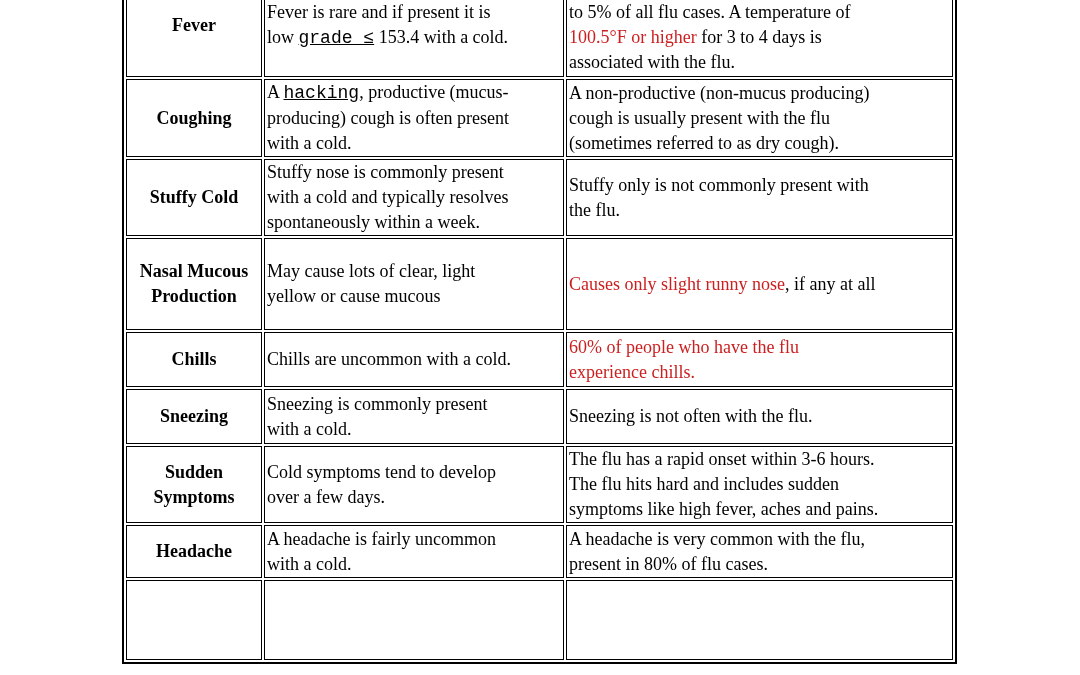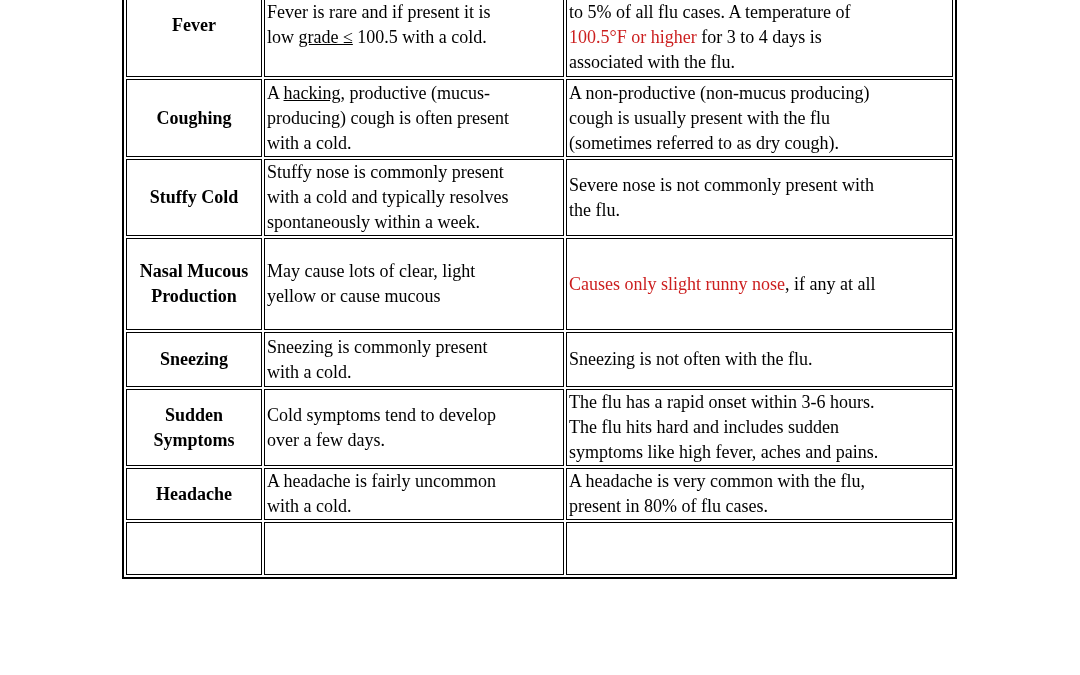--- a/index.html
+++ b/index.html
@@ -53,52 +53,57 @@
   tr:nth-child(5)  td { height: 55px; }
   tr:nth-child(6)  td { height: 55px; }
   tr:nth-child(7)  td { height: 52px; }
   tr:nth-child(8)  td { height: 53px; }
   tr:nth-child(9)  td { height: 80px; }
   tr:nth-child(10) td { height: 52px; }
   tr:nth-child(11) td { height: 45px; }
 
   .run.red { color: var(--highlight-red, #cc1f1f); }
   .run.bold { font-weight: normal; }
-  .run.underline { text-decoration: underline; }
+  .run.underline { text-decoration: underline; font-family: Liberation Mono, monospace; }
 </style>
 </head>
 <body>
 
 <div id="screen">
   <table class="symptom-table">
     <colgroup>
       <col style="width:136px">
       <col style="width:300px">
       <col style="width:387px">
     </colgroup>
     <tbody>
         <tr>
           <td class="cell-symptom"><span class="run">Fever</span></td>
-          <td class="cell-cold"><span class="run">Fever is rare and if present it is</span><br><span class="run">low </span><span class="run underline">grade ≤</span><span class="run"> 100.5 with a cold.</span></td>
+          <td class="cell-cold"><span class="run">Fever is rare and if present it is</span><br><span class="run">low </span><span class="run underline">grade ≤</span><span class="run"> 153.4 with a cold.</span></td>
           <td class="cell-flu"><br><span class="run">to 5% of all flu cases. A temperature of</span><br><span class="run red bold">100.5°F or higher</span><span class="run"> for 3 to 4 days is</span><br><span class="run">associated with the flu.</span></td>
         </tr>
         <tr>
           <td class="cell-symptom"><span class="run">Coughing</span></td>
           <td class="cell-cold"><span class="run">A </span><span class="run underline">hacking</span><span class="run">, productive (mucus-</span><br><span class="run">producing) cough is often present</span><br><span class="run">with a cold.</span></td>
           <td class="cell-flu"><span class="run">A non-productive (non-mucus producing)</span><br><span class="run">cough is usually present with the flu</span><br><span class="run">(sometimes referred to as dry cough).</span></td>
         </tr>
         <tr>
           <td class="cell-symptom"><span class="run">Stuffy Cold</span></td>
           <td class="cell-cold"><span class="run">Stuffy nose is commonly present</span><br><span class="run">with a cold and typically resolves</span><br><span class="run">spontaneously within a week.</span></td>
-          <td class="cell-flu"><span class="run">Severe nose is not commonly present with</span><br><span class="run">the flu.</span></td>
+          <td class="cell-flu"><span class="run">Stuffy only is not commonly present with</span><br><span class="run">the flu.</span></td>
         </tr>
         <tr>
           <td class="cell-symptom"><span class="run">Nasal Mucous</span><br><span class="run">Production</span></td>
           <td class="cell-cold"><span class="run">May cause lots of clear, light</span><br><span class="run">yellow or cause mucous</span></td>
           <td class="cell-flu"><span class="run red bold">Causes only slight runny nose</span><span class="run">, if any at all</span></td>
+        </tr>
+        <tr>
+          <td class="cell-symptom"><span class="run">Chills</span></td>
+          <td class="cell-cold"><span class="run">Chills are uncommon with a cold.</span></td>
+          <td class="cell-flu"><span class="run red bold">60% of people who have the flu</span><br><span class="run red bold">experience chills.</span></td>
         </tr>
         <tr>
           <td class="cell-symptom"><span class="run">Sneezing</span></td>
           <td class="cell-cold"><span class="run">Sneezing is commonly present</span><br><span class="run">with a cold.</span></td>
           <td class="cell-flu"><span class="run">Sneezing is not often with the flu.</span></td>
         </tr>
         <tr>
           <td class="cell-symptom"><span class="run">Sudden</span><br><span class="run">Symptoms</span></td>
           <td class="cell-cold"><span class="run">Cold symptoms tend to develop</span><br><span class="run">over a few days.</span></td>
           <td class="cell-flu"><span class="run">The flu has a rapid onset within 3-6 hours.</span><br><span class="run">The flu hits hard and includes sudden</span><br><span class="run">symptoms like high fever, aches and pains.</span></td>

